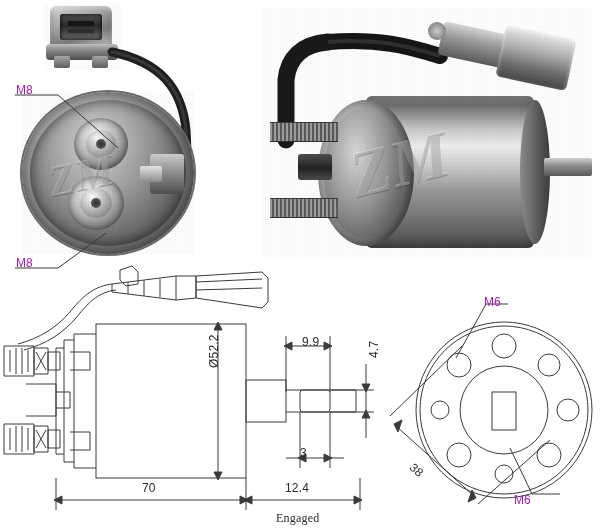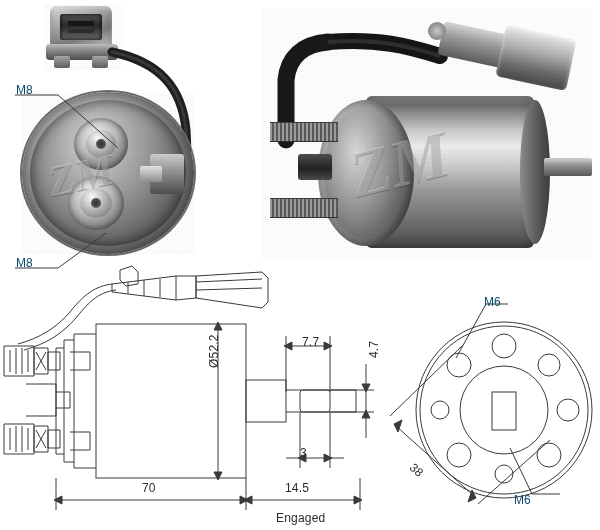--- a/index.html
+++ b/index.html
@@ -3,21 +3,21 @@
 <meta charset="utf-8">
 <style>
   html,body{margin:0;padding:0;background:#ffffff;}
   body{width:600px;height:530px;position:relative;overflow:hidden;
        font-family:"Liberation Sans",sans-serif;color:#1a1a1a;}
   .sheet{position:absolute;inset:0;background:#fff;}
 
   
   .abs{position:absolute;}
   .dimtxt{font-size:12px;color:#2b2b2b;white-space:nowrap;letter-spacing:.2px;}
-  .lbl{font-size:12px;color:#0c4a6e;white-space:nowrap;}
+  .lbl{font-size:12px;color:#a21caf;white-space:nowrap;}
   svg{display:block;overflow:visible;}
 
   
   .photo{position:absolute;}
   .metal-cyl{
     background:linear-gradient(180deg,#8e8e8e 0%,#6f6f6f 6%,#c9c9c9 22%,#efefef 33%,
                #cdcdcd 46%,#9a9a9a 62%,#7a7a7a 78%,#5c5c5c 92%,#474747 100%);
   }
   .metal-cap{
     background:radial-gradient(ellipse at 38% 34%,#e8e8e8 0%,#b9b9b9 28%,#888 58%,#5e5e5e 82%,#3f3f3f 100%);
@@ -219,32 +219,32 @@
     </g>
   </svg>
 
   <div class="abs" style="left:204px;top:368px;transform:rotate(-90deg);transform-origin:left top;">
     <span class="dimtxt">Ø52.2</span>
   </div>
   <div class="abs" style="left:142px;top:478px;">
     <span class="dimtxt">70</span>
   </div>
   <div class="abs" style="left:285px;top:478px;">
-    <span class="dimtxt">14.5</span>
+    <span class="dimtxt">12.4</span>
   </div>
   <div class="abs" style="left:302px;top:332px;">
-    <span class="dimtxt">7.7</span>
+    <span class="dimtxt">9.9</span>
   </div>
   <div class="abs" style="left:364px;top:358px;transform:rotate(-90deg);transform-origin:left top;">
     <span class="dimtxt">4.7</span>
   </div>
   <div class="abs" style="left:300px;top:443px;">
     <span class="dimtxt">3</span>
   </div>
-  <div class="abs" style="left:276px;top:508px;">
+  <div class="abs" style="left:276px;top:508px;font-family:Liberation Serif, serif;">
     <span class="dimtxt">Engaged</span>
   </div>
 
   <svg class="abs" style="left:382px;top:298px;" width="218" height="232">
     <g stroke="#3a3a3a" stroke-width="1" fill="none">
 
       <circle cx="122" cy="112" r="88"></circle>
       <circle cx="122" cy="112" r="84"></circle>
 
       <circle cx="122" cy="112" r="44"></circle>

